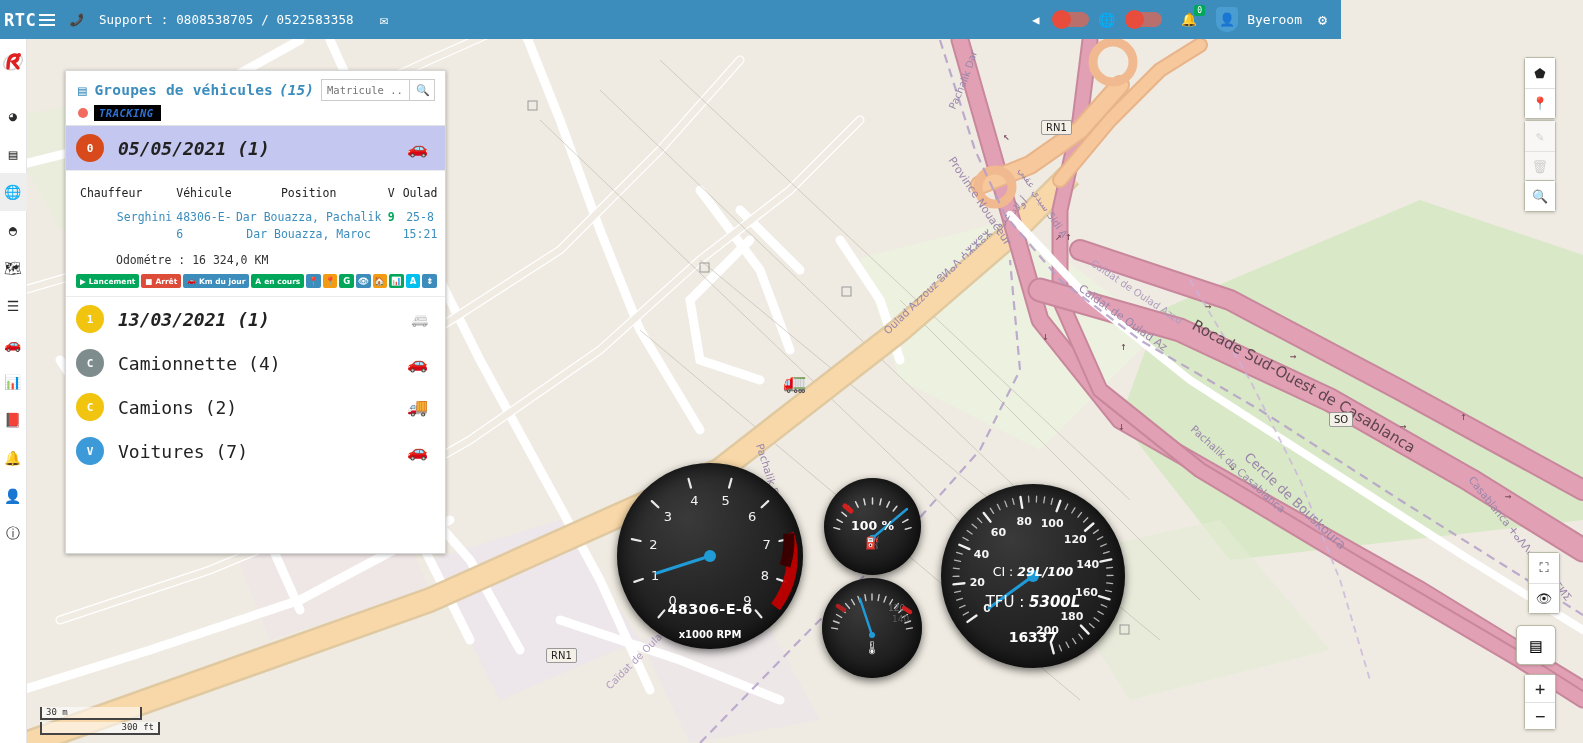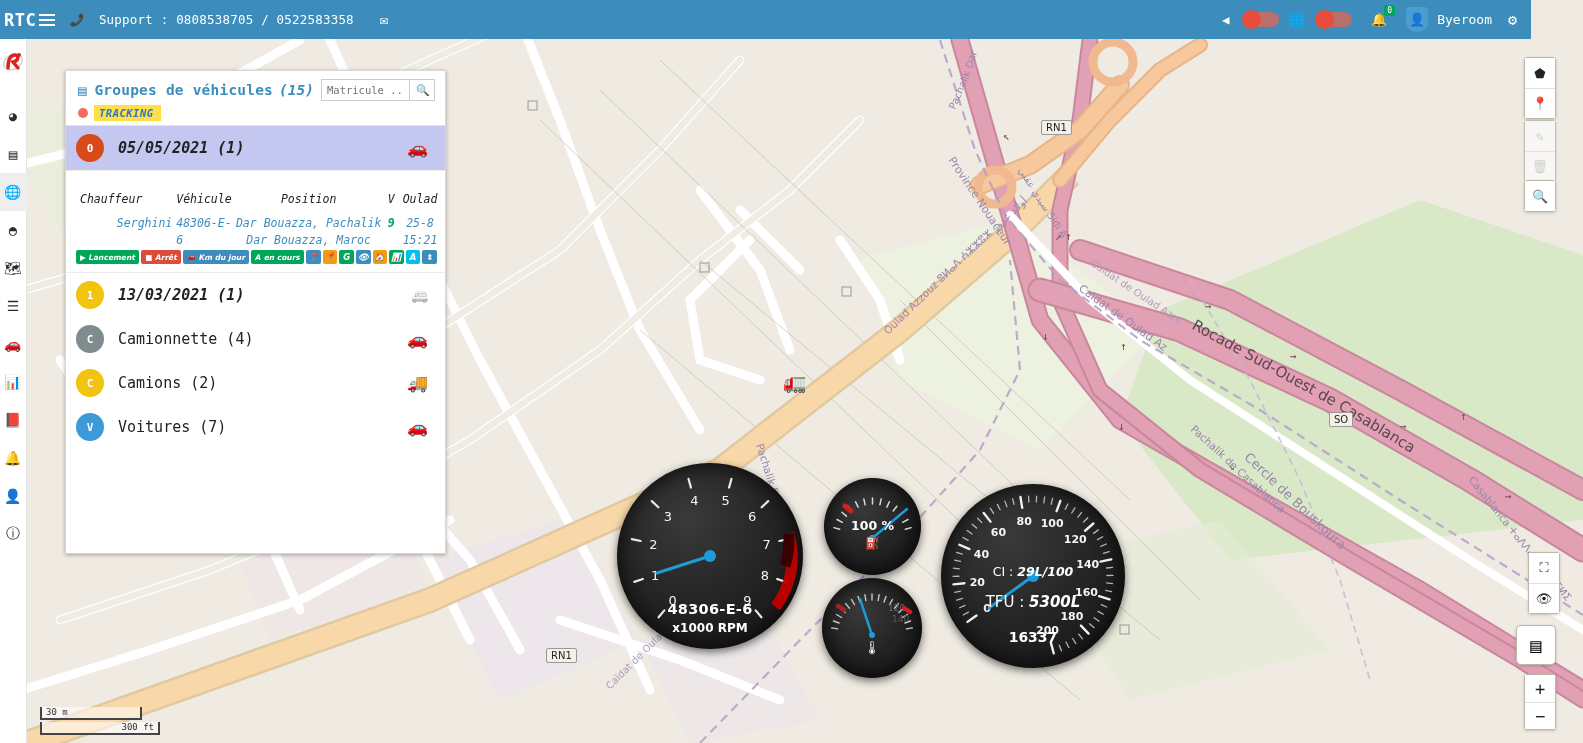--- a/index.html
+++ b/index.html
@@ -15,21 +15,21 @@
 
   
   #map {
     position: absolute; inset: 0;
     background: #efebe2;
   }
   #map svg { position: absolute; top:0; left:0; }
 
   
   #topbar {
-    position: absolute; top: 0; left: 0; width: 1531px; height: 39px;
+    position: absolute; top: 0; left: 0; width: 1341px; height: 39px;
     background: #3c8dbc; color: #fff;
     display: flex; align-items: center;
     z-index: 60;
     font-size: 13px;
   }
   .brand {
     width: 27px; text-align: left; padding-left: 4px;
     font-weight: bold; font-size: 17px; letter-spacing: .5px;
     font-family: "DejaVu Sans Mono", monospace;
   }
@@ -110,48 +110,48 @@
     font-size: 10.5px; padding: 0 5px; color:#777;
     font-family:"DejaVu Sans Mono", monospace; outline:none;
   }
   .ph-search button {
     width:26px; height:22px; border:1px solid #ccc; background:#fff;
     cursor:pointer; font-size:11px; color:#333;
   }
   .ph-row2 { display:flex; align-items:center; margin-top: 4px; }
   .dot-red { width:10px; height:10px; border-radius:50%; background:#f16c5f; margin-right:6px;}
   .tracking-badge {
-    background:#fde047; color:#2e72d2; font-size:10.5px; font-weight:bold;
+    background:#000000; color:#2e72d2; font-size:10.5px; font-weight:bold;
     font-style: italic; padding: 2px 7px 2px 5px; letter-spacing:.5px;
   }
 
   .panel-body { flex:1; overflow-y: auto; position:relative; }
   .panel-body::-webkit-scrollbar { width: 6px; }
   .panel-body::-webkit-scrollbar-thumb { background:#c7c7c7; border-radius:3px;}
 
   .grp-row {
     display:flex; align-items:center;
     padding: 6px 16px 6px 10px;
     min-height: 44px; cursor:pointer;
   }
   .grp-row.selected { background:#c4c7ef; }
   .grp-av {
     width:28px; height:28px; border-radius:50%;
     color:#fff; font-size:11px; font-weight:bold;
     display:flex; align-items:center; justify-content:center;
     flex:0 0 28px;
   }
   .grp-label {
-    margin-left: 14px; font-size: 15px; color:#222;
+    margin-left: 14px; font-size: 18px; color:#222;
     font-style: italic; font-weight:600;
   }
   .grp-label.plain { font-style:normal; font-weight:normal; }
   .grp-veh { margin-left:auto; font-size: 17px; }
 
-  .detail { border-top:1px solid #ececec; border-bottom:1px solid #ececec; padding: 18px 4px 4px 4px; font-style: italic;}
+  .detail { border-top:1px solid #ececec; border-bottom:1px solid #ececec; padding: 12px 4px 4px 4px;}
   table.veh { width:100%; border-collapse:collapse; }
   table.veh th {
     font-size: 11.5px; font-weight:normal; color:#222;
     padding: 3px 2px 7px 2px; text-align:center;
   }
   table.veh th.c1 { text-align:left; padding-left:10px;}
   table.veh th.c2 { text-align:left;}
   table.veh td {
     font-size: 11.5px; color:#3c8dbc; vertical-align: top;
     padding: 2px 2px; text-align:center; line-height:1.45;
@@ -180,21 +180,21 @@
     background: radial-gradient(circle at 38% 30%, #3a3a3a 0%, #262626 45%, #131313 100%);
     box-shadow: 0 3px 9px rgba(0,0,0,.55), inset 0 0 22px rgba(0,0,0,.85);
   }
   .gauge svg { position:absolute; inset:0; }
   .g-txt { position:absolute; width:100%; text-align:center; color:#fff;
            font-family:"DejaVu Sans", sans-serif; }
 
   
   #tacho { left: 617px; top: 463px; width: 186px; height: 186px; }
   #tacho .big { top: 138px; font-size:14.5px; font-weight:bold; letter-spacing:.3px;}
-  #tacho .sub { top: 158px; font-size:12px; font-weight:bold; }
+  #tacho .sub { top: 166px; font-size:10px; font-weight:bold; }
   
   #fuel { left: 824px; top: 478px; width: 97px; height: 97px; }
   #fuel .big { top: 40px; font-size:12.5px; font-weight:bold;}
   #fuel .sub { top: 58px; font-size:12px;}
   
   #temp { left: 822px; top: 578px; width: 100px; height: 100px; }
   #temp .sub { top: 62px; font-size:13px;}
   
   #speedo { left: 941px; top: 484px; width: 184px; height: 184px; }
   #speedo .l1 { top: 80px; font-size:12.5px; }
@@ -543,20 +543,21 @@
               <td class="c2" style="width:52px">48306-E-6</td>
               <td style="width:150px">Dar Bouazza, Pachalik Dar Bouazza, Maroc</td>
               <td class="vv">9</td>
               <td style="width:42px">
                 <div>25-8</div>
                 <div>15:21</div>
               </td>
             </tr>
           </tbody>
         </table>
+        <div class="odo">Odométre : 16 324,0 KM</div>
 
         <div class="btnbar">
           <div class="bb bb-green">
               <span>▶</span>
               <span>Lancement</span>
             </div>
           <div class="bb bb-red">
               <span>■</span>
               <span>Arrêt</span>
             </div>

